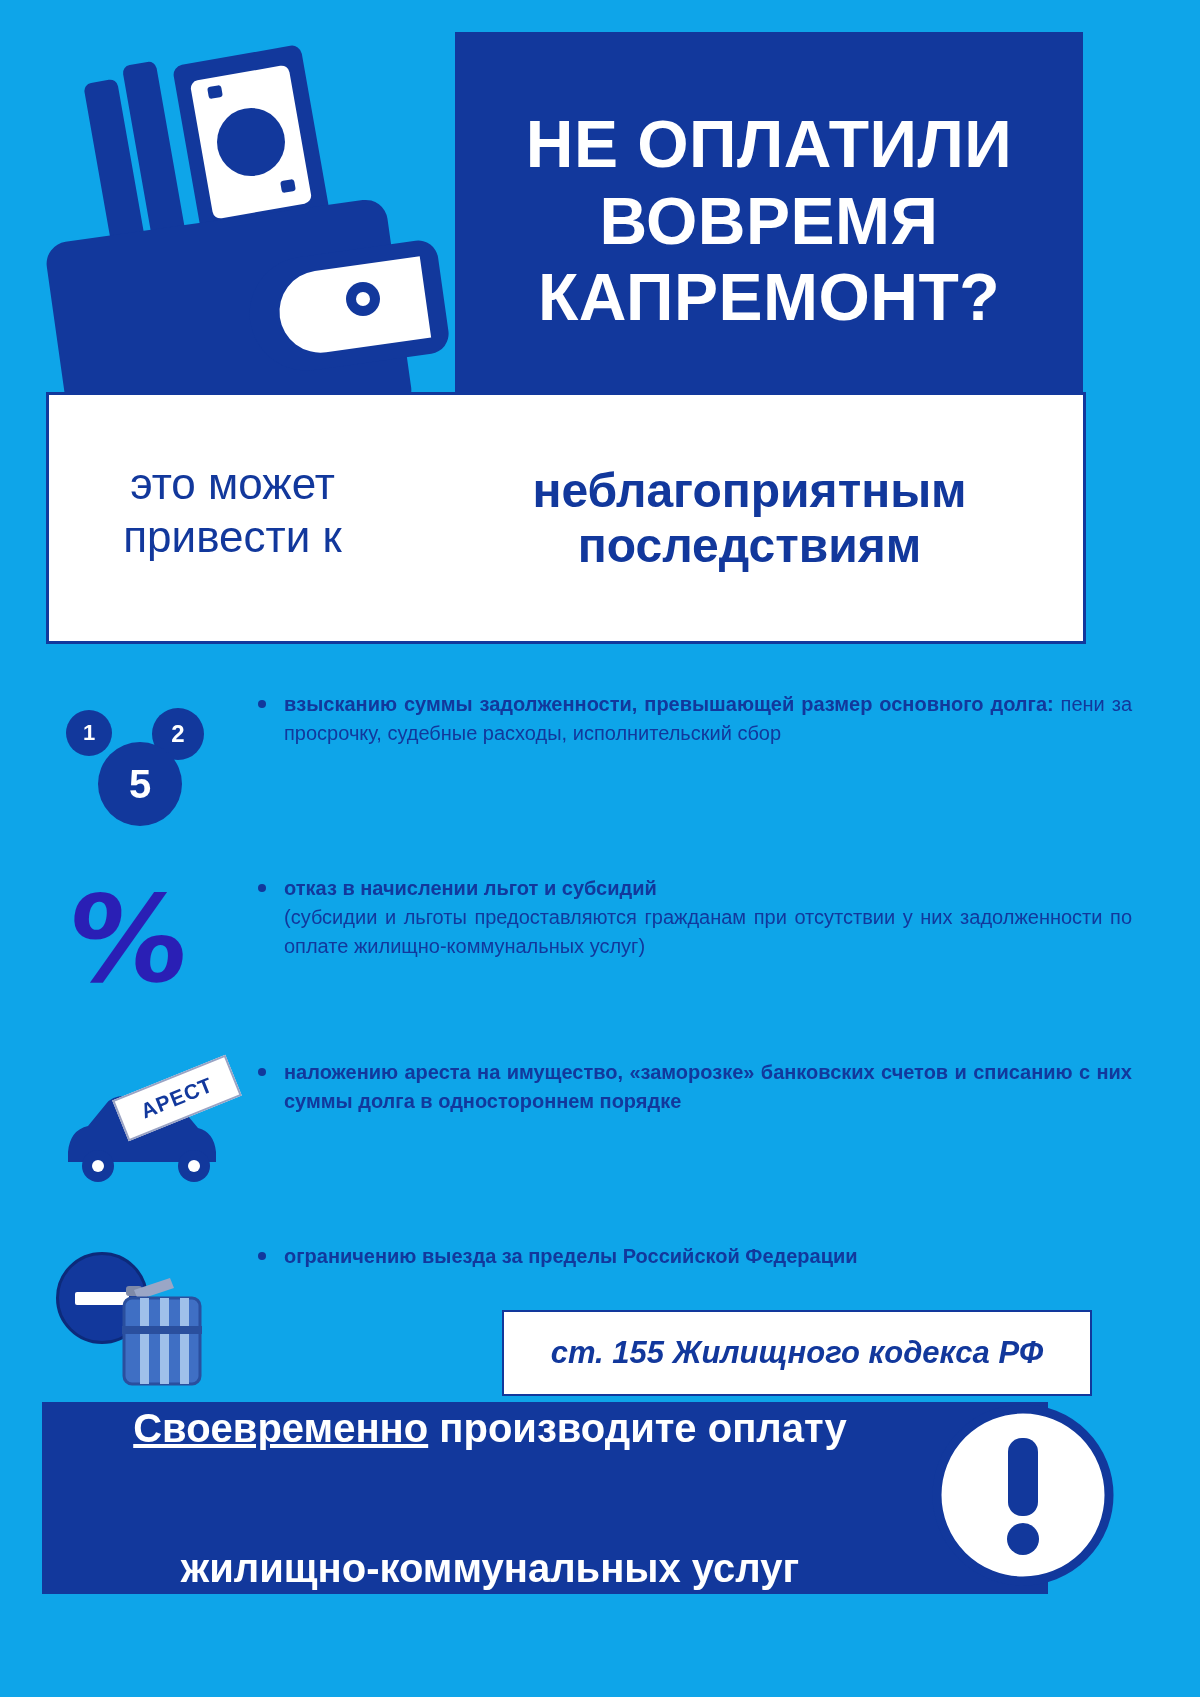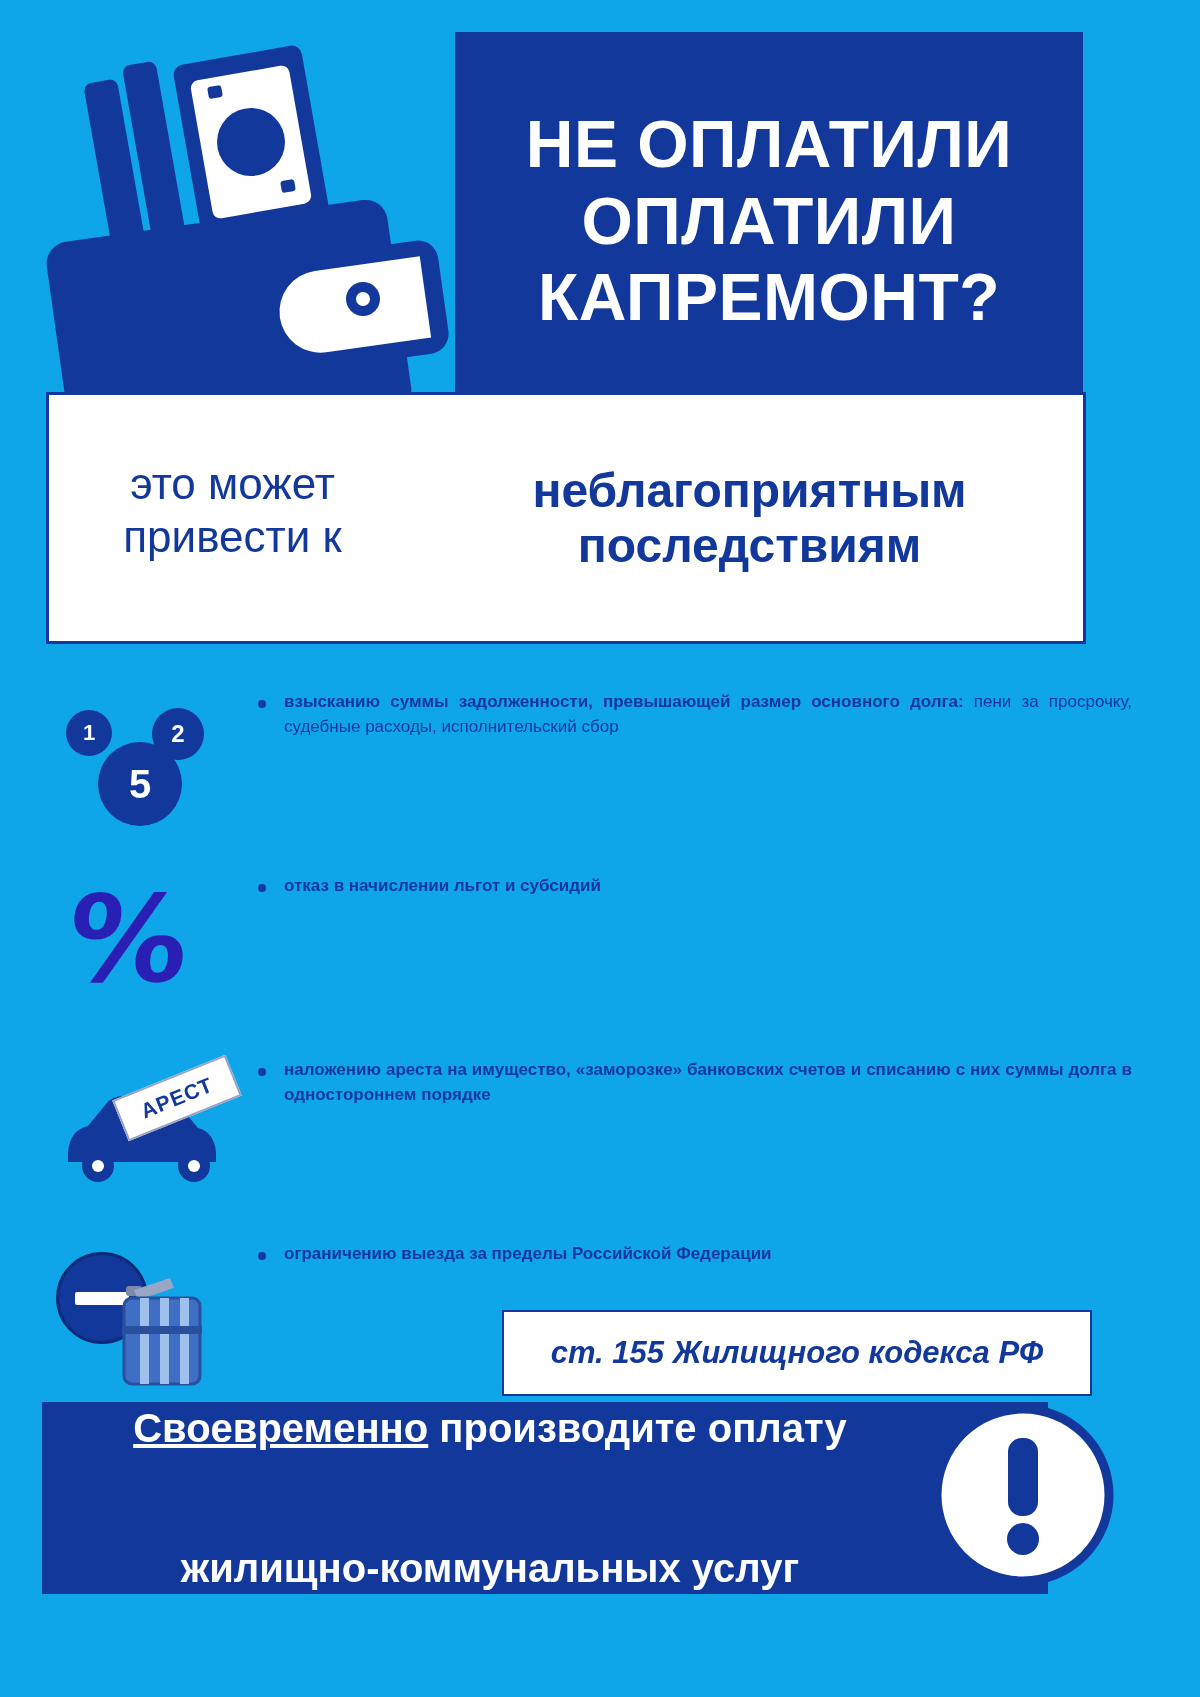--- a/index.html
+++ b/index.html
@@ -109,21 +109,21 @@
     flex: 0 0 210px;
     height: 160px;
     position: relative;
   }
   .item-text {
     flex: 1 1 auto;
     position: relative;
     padding-left: 34px;
     padding-right: 28px;
     color: #12389c;
-    font-size: 17px;
+    font-size: 20px;
     line-height: 1.45;
     text-align: justify;
   }
   .bullet {
     position: absolute;
     left: 8px;
     top: 10px;
     width: 8px;
     height: 8px;
     background: #12389c;
@@ -294,21 +294,21 @@
         <circle cx="325" cy="279" r="17"></circle>
       </g>
       <g fill="#ffffff">
         <circle cx="325" cy="279" r="7"></circle>
       </g>
     </svg>
   </div>
 
   <div class="title-box">
     <div class="line">НЕ ОПЛАТИЛИ</div>
-    <div class="line">ОПЛАТИЛИ</div>
+    <div class="line">ВОВРЕМЯ</div>
     <div class="line">КАПРЕМОНТ?</div>
   </div>
 
   <div class="subtitle-box">
     <div class="subtitle-top">это может привести к</div>
     <div class="subtitle-bottom">неблагоприятным последствиям</div>
   </div>
   <div class="subtitle-mask"></div>
 
   <div class="list">
@@ -327,20 +327,21 @@
       </div>
     </div>
 
     <div class="item">
       <div class="item-icon">
         <div class="pct">%</div>
       </div>
       <div class="item-text">
         <span class="bullet"></span>
         <span class="strong">отказ в начислении льгот и субсидий</span><br>
+        <span class="plain">(субсидии и льготы предоставляются гражданам при отсутствии у них задолженности по оплате жилищно-коммунальных услуг)</span>
       </div>
     </div>
 
     <div class="item">
       <div class="item-icon">
         <div class="car-wrap">
           <svg viewBox="0 0 190 120" width="190" height="120" xmlns="http://www.w3.org/2000/svg">
             <path d="M14 78 q2 -22 20 -26 l18 -22 q6 -8 18 -8 h36 q12 0 18 8 l20 24 q16 4 18 24 v10 h-148 z" fill="#12389c"></path>
             <circle cx="44" cy="92" r="16" fill="#12389c"></circle>
             <circle cx="140" cy="92" r="16" fill="#12389c"></circle>

